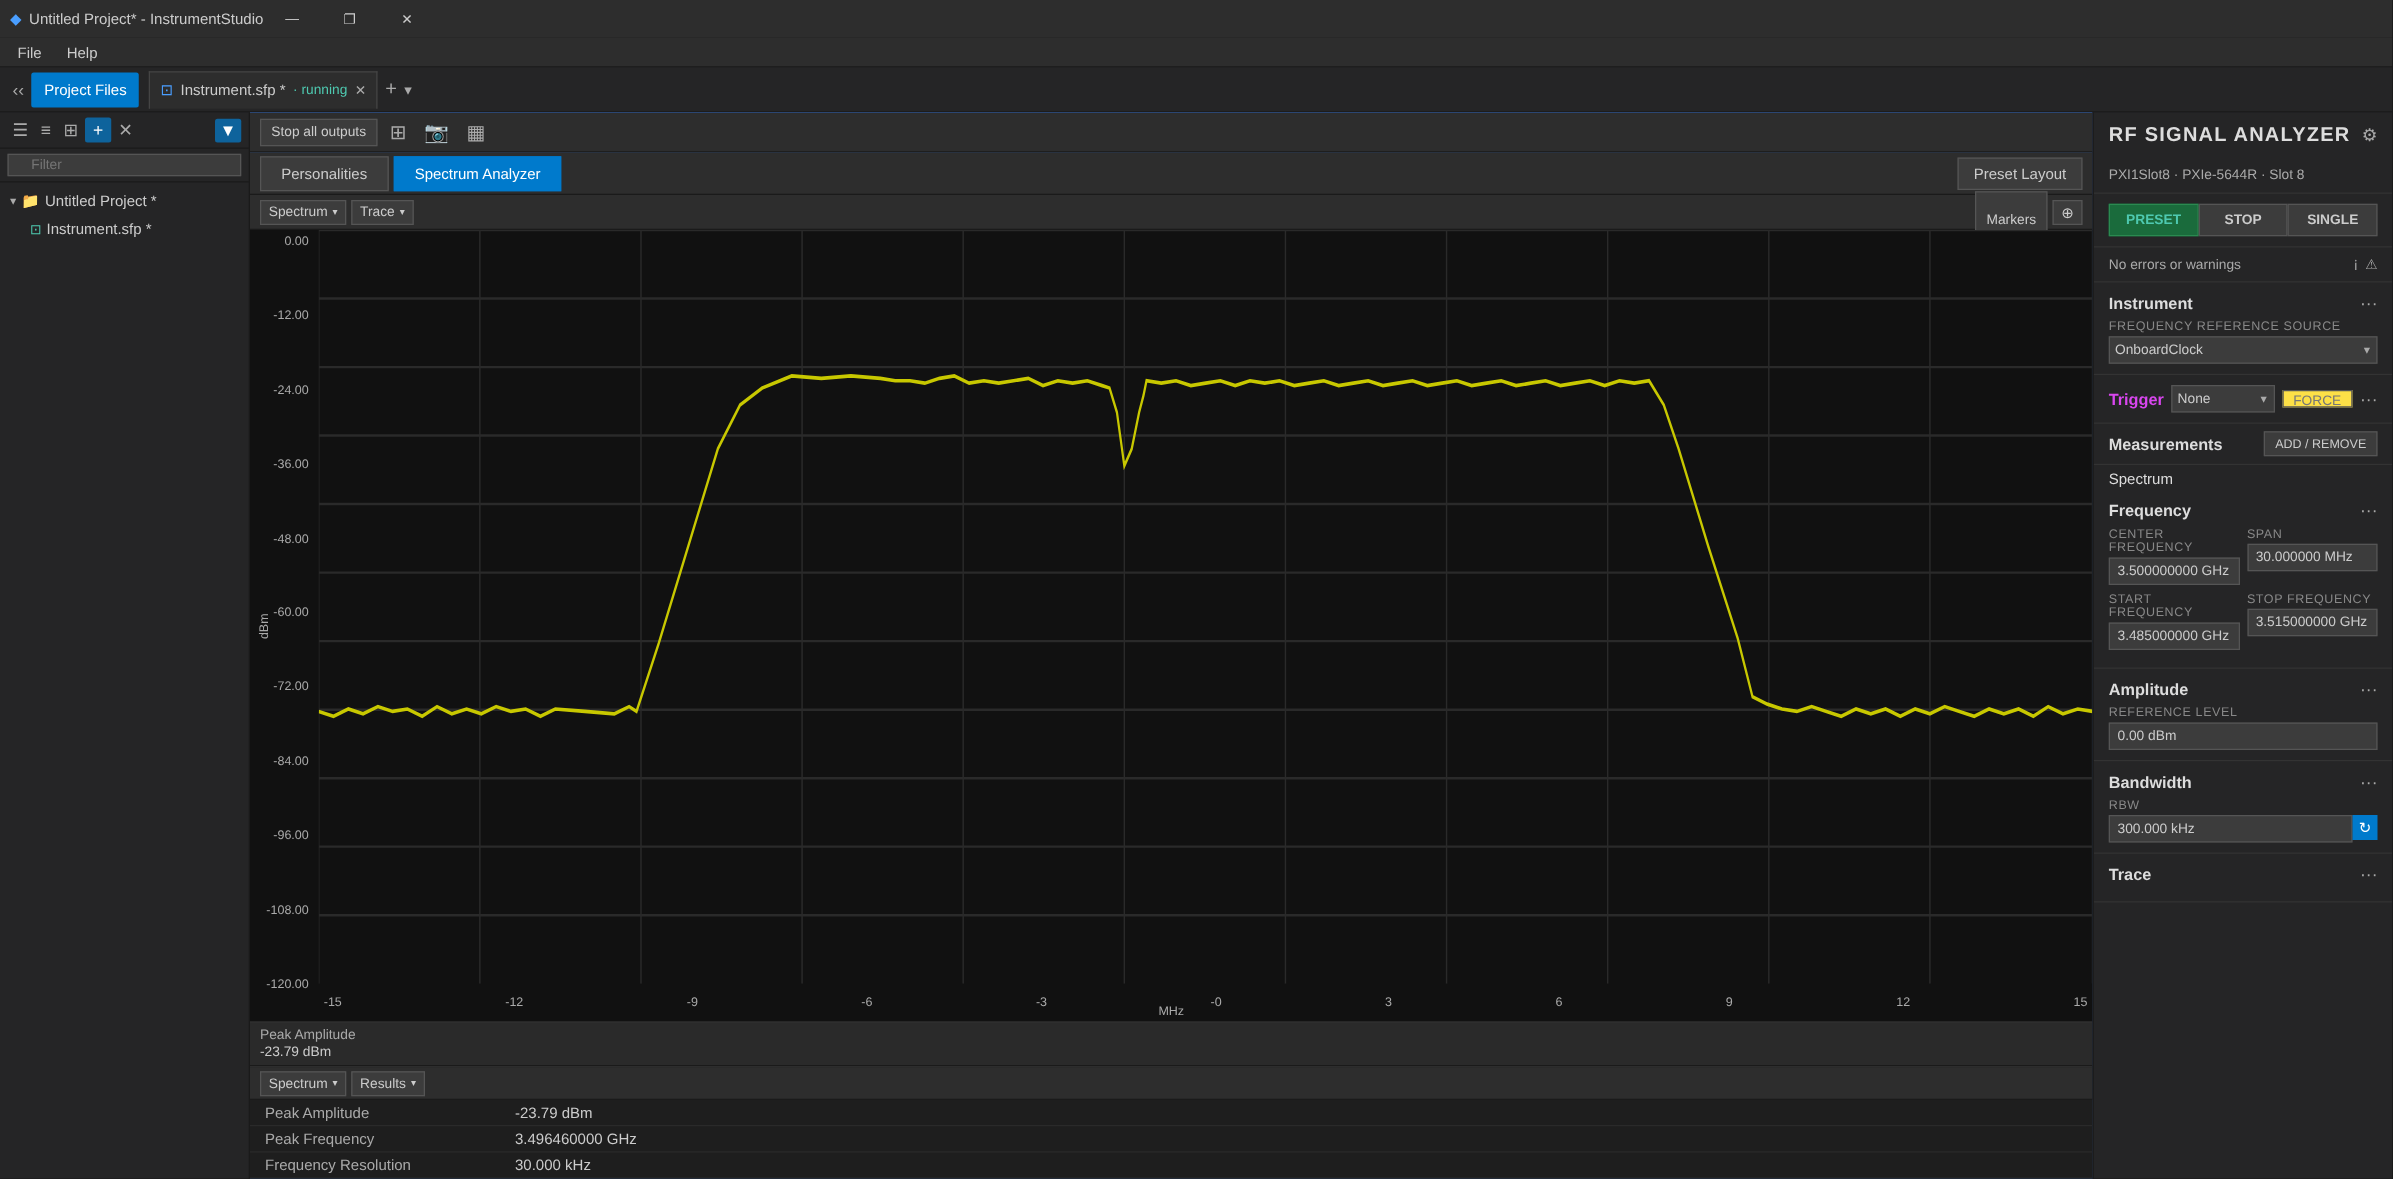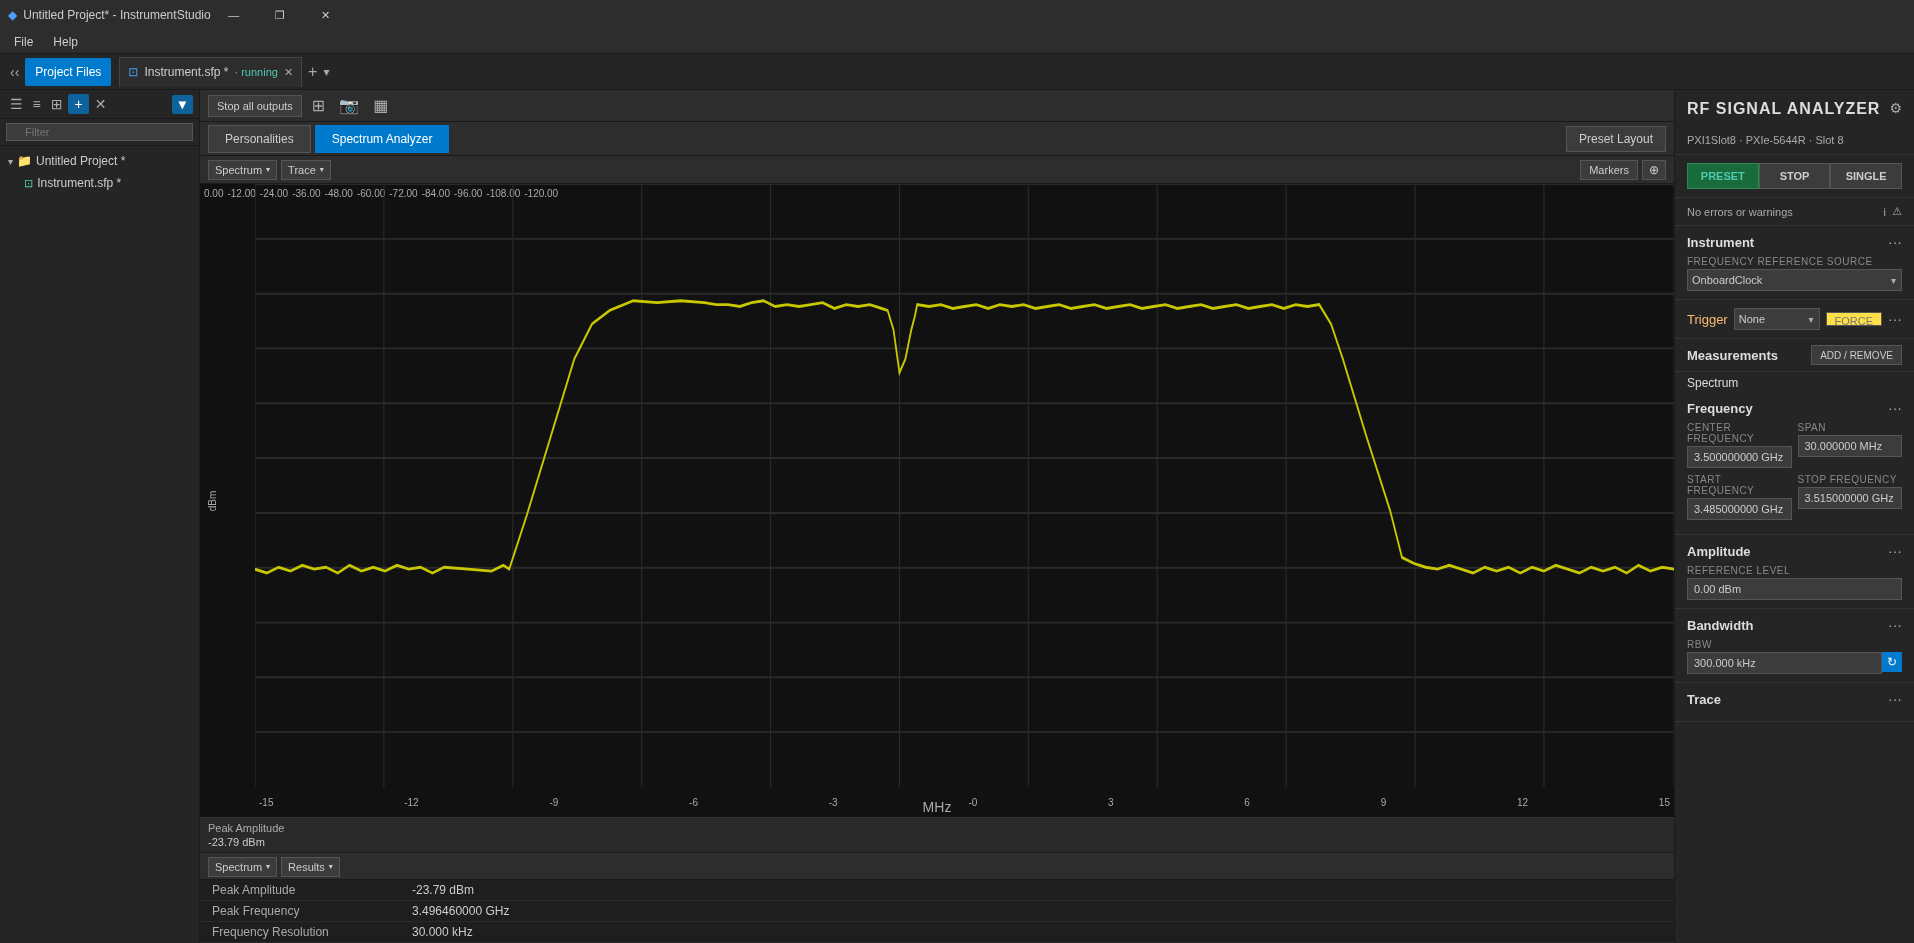--- a/index.html
+++ b/index.html
@@ -176,37 +176,37 @@
       justify-content: space-between;
     }
     .chart-dropdown {
       background: #3c3c3c; border: 1px solid #555; color: #ccc;
       padding: 2px 6px; font-size: 11px; height: 20px; display: flex; align-items: center;
       gap: 4px; cursor: pointer;
     }
     .chart-dropdown .arrow { font-size: 8px; }
     #markers-btn {
       background: #3c3c3c; border: 1px solid #555; color: #ccc;
-      padding: 2px 8px; font-size: 11px; height: 20px; cursor: pointer;
+      padding: 16px 8px; font-size: 11px; height: 20px; cursor: pointer;
     }
 
     #chart-area {
       flex: 1;
       position: relative;
       background: #111;
       overflow: hidden;
     }
 
     
     #chart-yaxis {
       position: absolute;
       left: 0; top: 0; bottom: 20px;
       width: 55px;
       display: flex;
-      flex-direction: row;
+      flex-direction: column;
       justify-content: space-between;
       padding: 4px 4px;
       color: #aaa;
       font-size: 10px;
       text-align: right;
     }
     #chart-yaxis .y-label { text-align: right; padding-right: 4px; }
 
     
     #dbm-label {
@@ -237,21 +237,21 @@
       padding: 0 4px;
       color: #aaa;
       font-size: 10px;
     }
     #chart-xaxis-unit {
       position: absolute;
       bottom: 2px;
       left: 50%;
       transform: translateX(-50%);
       color: #aaa;
-      font-size: 14px;
+      font-size: 10px;
     }
 
     
     #peak-bar {
       background: #2a2a2a;
       height: 36px;
       display: flex;
       align-items: center;
       padding: 0 8px;
       border-top: 1px solid #333;
@@ -412,22 +412,22 @@
     }
     .rp-col { flex: 1; }
 
     .rp-trigger-row {
       display: flex;
       align-items: center;
       gap: 6px;
     }
     .rp-trigger-label {
       font-size: 13px;
-      color: #fdba74;
-      font-weight: 400;
+      color: #d946ef;
+      font-weight: 700;
       flex: 0 0 auto;
     }
     .rp-trigger-select {
       flex: 1;
       background: #3c3c3c;
       border: 1px solid #555;
       color: #ccc;
       padding: 2px 4px;
       font-size: 11px;
       height: 22px;

